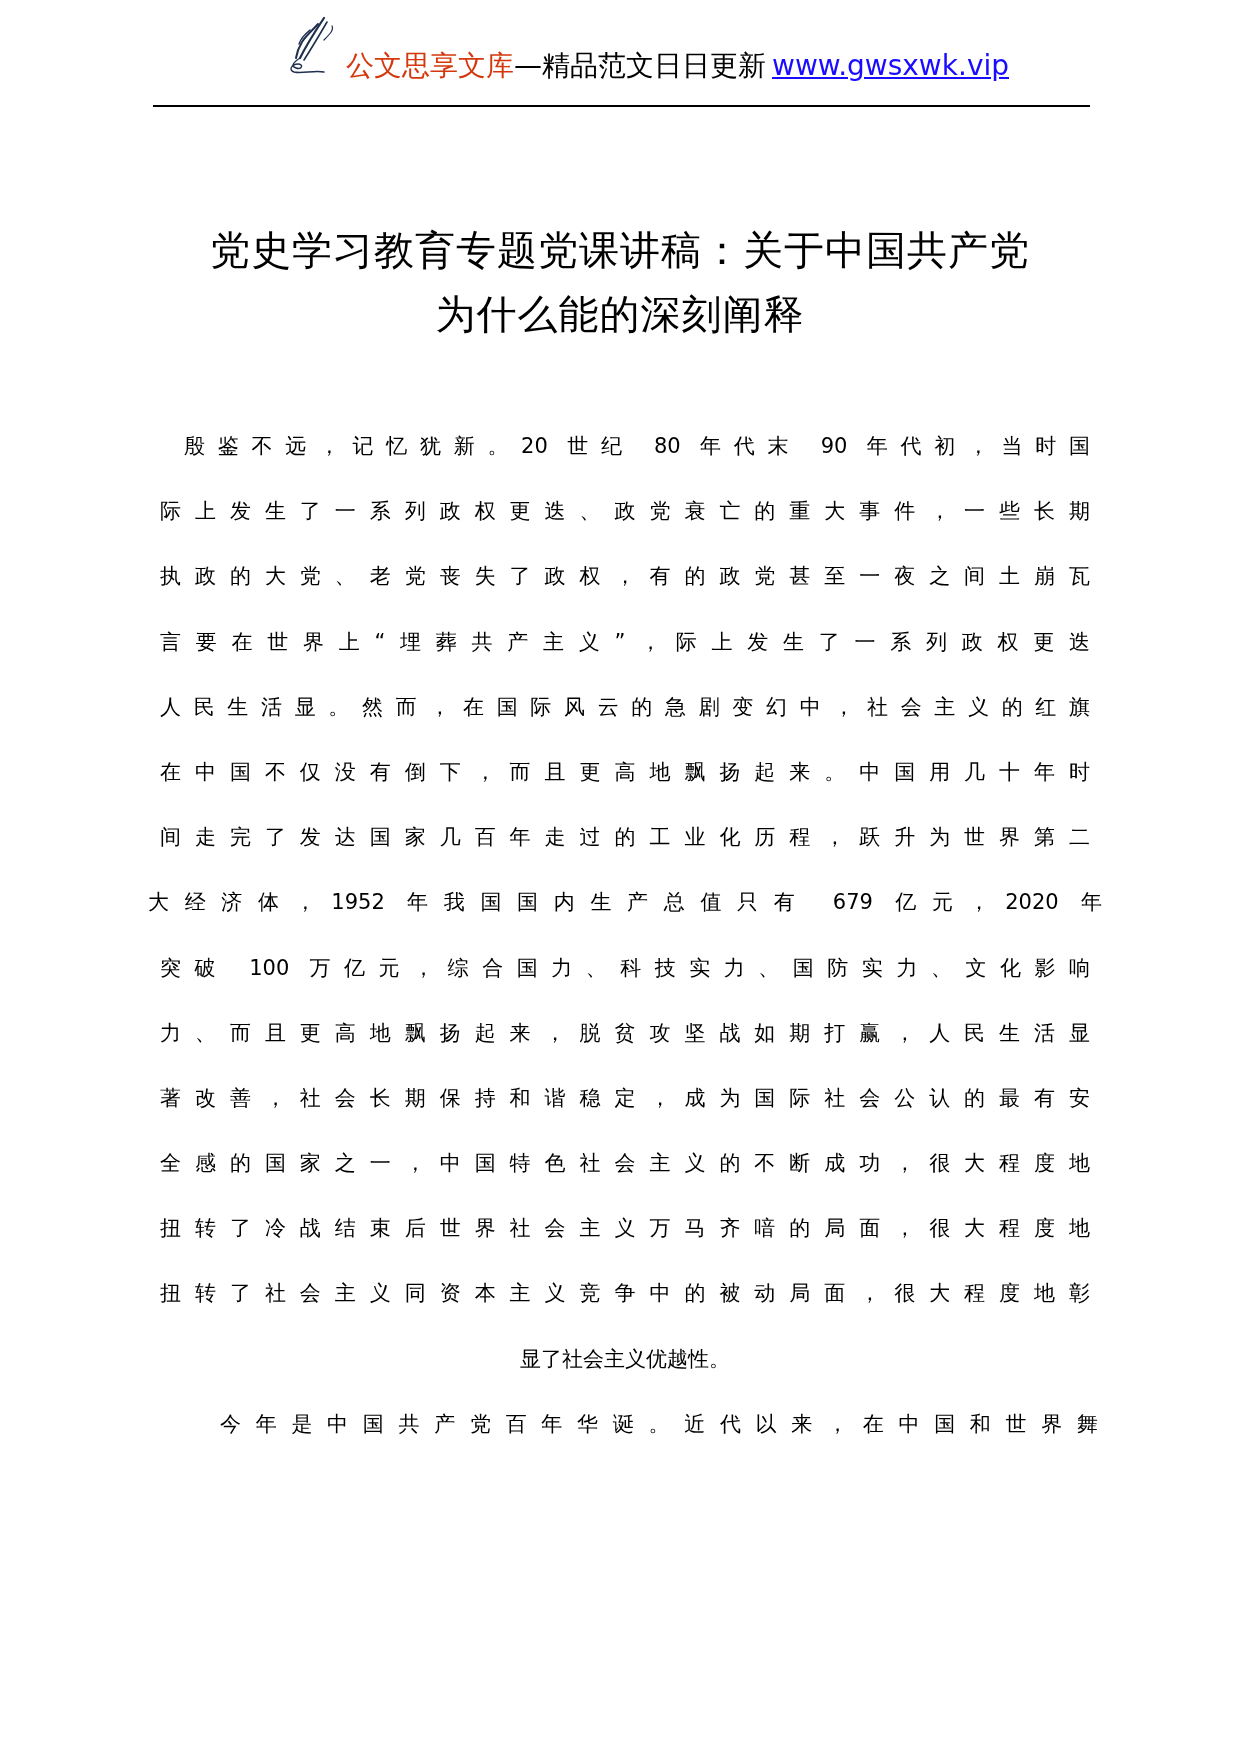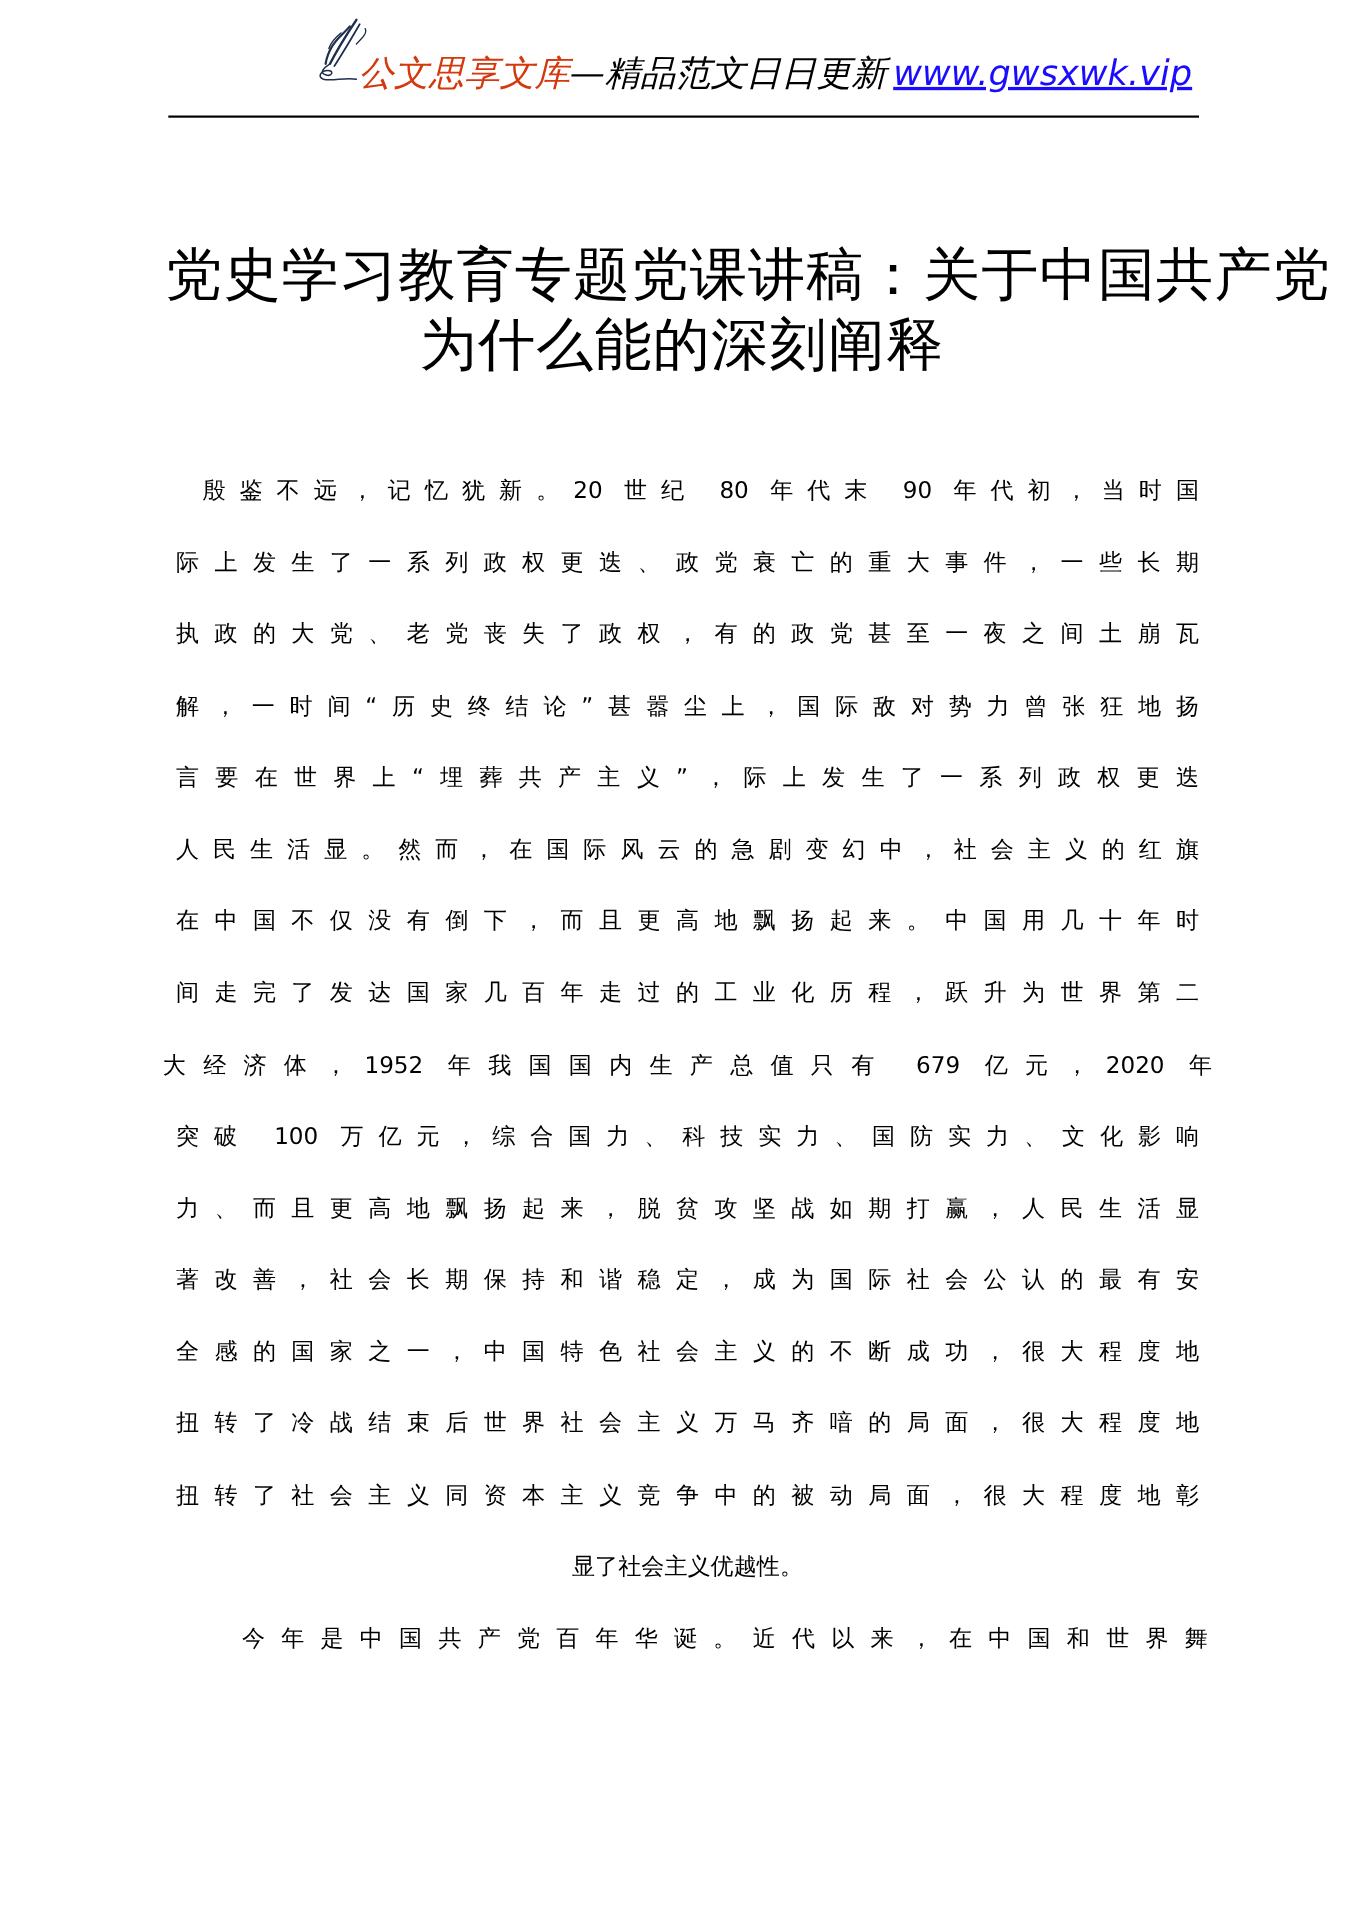--- a/index.html
+++ b/index.html
@@ -24,26 +24,25 @@
     }
     .logo {
       position: absolute;
       left: 280px;
       top: 16px;
       width: 62px;
       height: 62px;
     }
     .header-text {
       position: absolute;
-      left: 326px;
+      left: 346px;
       top: 50px;
-      font-size: 32px;
+      font-size: 28px;
       line-height: 32px;
       white-space: nowrap;
-      font-style: italic;
     }
     .header-brand { color: #d4380d; }
     .header-slogan { color: #000000; }
     .header-link {
       color: #1a0dff;
       text-decoration: underline;
       margin-left: 6px;
     }
     .header-rule {
       position: absolute;
@@ -52,21 +51,21 @@
       width: 937px;
       height: 0;
       border-top: 2px solid #000000;
     }
     .doc-title {
       position: absolute;
       left: 150px;
       top: 218px;
       width: 940px;
       text-align: center;
-      font-size: 52px;
+      font-size: 40px;
       line-height: 64px;
       letter-spacing: 1px;
     }
     .doc-title div { white-space: nowrap; }
     .doc-body {
       position: absolute;
       left: 160px;
       top: 414px;
       width: 930px;
       font-size: 21px;
@@ -110,21 +109,20 @@
 <main>
   <h1 class="doc-title" style="margin:0;font-weight:normal;">
     <div>党史学习教育专题党课讲稿：关于中国共产党</div>
     <div>为什么能的深刻阐释</div>
   </h1>
 
   <section class="doc-body">
     <div class="line indent-1">殷鉴不远，记忆犹新。20 世纪 80 年代末 90 年代初，当时国</div>
     <div class="line">际上发生了一系列政权更迭、政党衰亡的重大事件，一些长期</div>
     <div class="line">执政的大党、老党丧失了政权，有的政党甚至一夜之间土崩瓦</div>
-    <div class="line">解，一时间“历史终结论”甚嚣尘上，国际敌对势力曾张狂地扬</div>
     <div class="line">言要在世界上“埋葬共产主义”，际上发生了一系列政权更迭</div>
     <div class="line">人民生活显。然而，在国际风云的急剧变幻中，社会主义的红旗</div>
     <div class="line">在中国不仅没有倒下，而且更高地飘扬起来。中国用几十年时</div>
     <div class="line">间走完了发达国家几百年走过的工业化历程，跃升为世界第二</div>
     <div class="line" style="margin-left:-12px;margin-right:-12px;">大经济体，1952 年我国国内生产总值只有 679 亿元，2020 年</div>
     <div class="line">突破 100 万亿元，综合国力、科技实力、国防实力、文化影响</div>
     <div class="line">力、而且更高地飘扬起来，脱贫攻坚战如期打赢，人民生活显</div>
     <div class="line">著改善，社会长期保持和谐稳定，成为国际社会公认的最有安</div>
     <div class="line">全感的国家之一，中国特色社会主义的不断成功，很大程度地</div>
     <div class="line">扭转了冷战结束后世界社会主义万马齐喑的局面，很大程度地</div>

